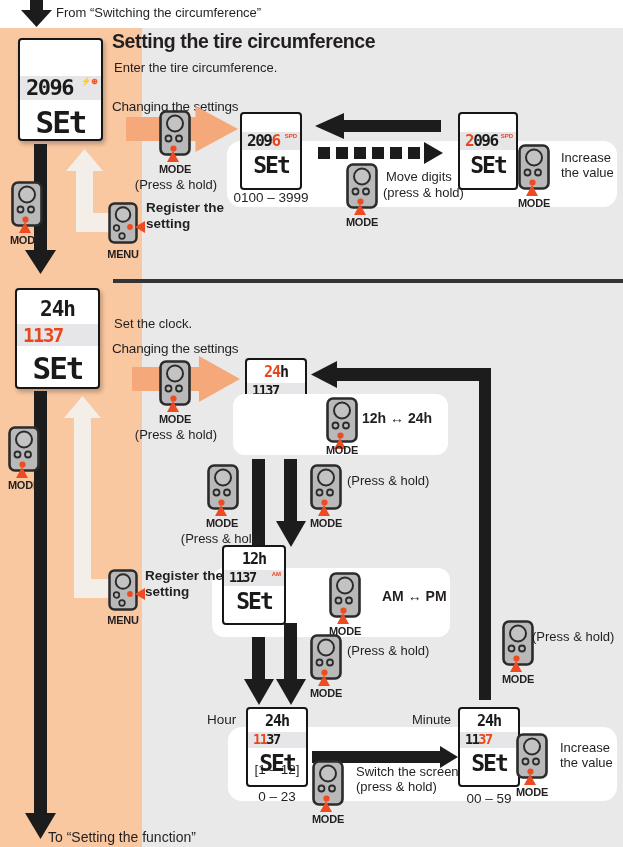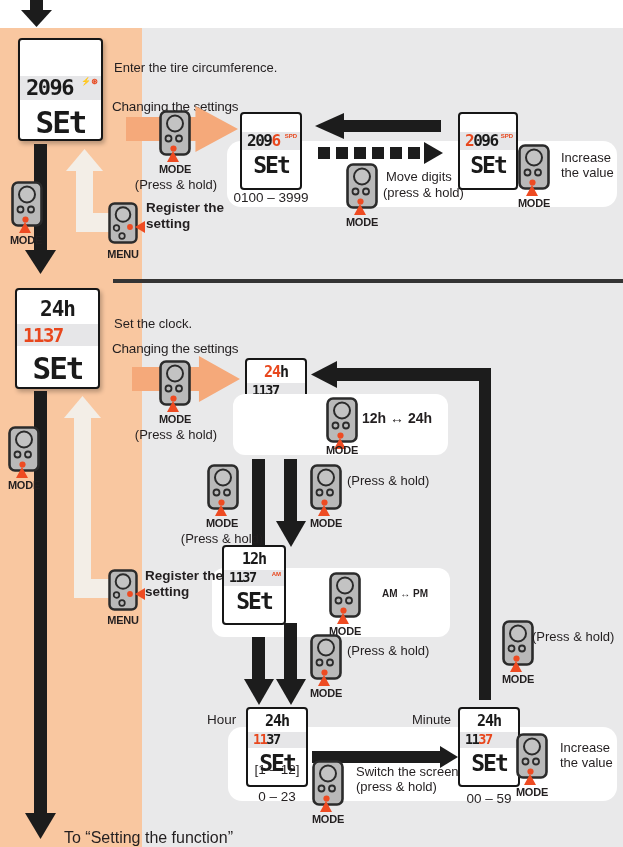--- a/index.html
+++ b/index.html
@@ -52,21 +52,23 @@
 <body>
 
 <div class="page">
 
   <div class="band" style="left:0;top:28px;width:142px;height:819px"></div>
   <div class="gray" style="left:142px;top:28px;width:481px;height:819px"></div>
   <div class="divider" style="left:113px;top:279px;width:510px;height:4px"></div>
 
   <div class="shaft" style="left:30px;top:0;width:13px;height:12px"></div>
   <div class="head down" style="left:21px;top:10px;width:31px;height:17px"></div>
-
+  <div class="txt" style="left:56px;top:5px;width:240px">From “Switching the circumference”</div>
+
+  <div class="title" style="left:112px;top:30px">Setting the tire circumference</div>
   <div class="sub" style="left:114px;top:60px">Enter the tire circumference.</div>
   <div class="changing" style="left:112px;top:99px">Changing the settings</div>
 
   <div class="lcd big notop" style="left:18px;top:38px;width:85px;height:103px">
     <div class="mid">
         <span>2096</span>
         <span class="red"></span>
         <span></span>
         <span class="ind">⚡⊛</span>
       </div>
@@ -274,21 +276,21 @@
   </div>
   <div class="btn" style="left:329px;top:572px"><svg width="32" height="46" viewBox="0 0 32 46">
         <rect x="1.5" y="1.5" width="29" height="43" rx="5.5" fill="#b9b9b9" stroke="#2b2b2b" stroke-width="2.6"></rect>
         <circle cx="16" cy="13.5" r="8" fill="#c3c3c3" stroke="#2b2b2b" stroke-width="2"></circle>
         <circle cx="9.5" cy="28.5" r="3" fill="#b9b9b9" stroke="#2b2b2b" stroke-width="1.8"></circle>
         <circle cx="20" cy="28.5" r="3" fill="#b9b9b9" stroke="#2b2b2b" stroke-width="1.8"></circle>
         <circle cx="14.5" cy="38.5" r="3.1" fill="#ee4b22"></circle>
       </svg></div>
   <div class="tri-up" style="left:337px;top:613px"></div>
   <div class="lbl" style="left:315px;top:625px">MODE</div>
-  <div class="txt b" style="left:382px;top:588px;font-size:10px">AM ↔ PM</div>
+  <div class="txt b" style="left:382px;top:588px;font-size:14px">AM ↔ PM</div>
 
   <div class="shaft" style="left:284px;top:623px;width:13px;height:58px"></div>
   <div class="head down" style="left:276px;top:679px;width:30px;height:26px"></div>
 
   <div class="btn" style="left:310px;top:634px"><svg width="32" height="46" viewBox="0 0 32 46">
         <rect x="1.5" y="1.5" width="29" height="43" rx="5.5" fill="#b9b9b9" stroke="#2b2b2b" stroke-width="2.6"></rect>
         <circle cx="16" cy="13.5" r="8" fill="#c3c3c3" stroke="#2b2b2b" stroke-width="2"></circle>
         <circle cx="9.5" cy="28.5" r="3" fill="#b9b9b9" stroke="#2b2b2b" stroke-width="1.8"></circle>
         <circle cx="20" cy="28.5" r="3" fill="#b9b9b9" stroke="#2b2b2b" stroke-width="1.8"></circle>
         <circle cx="14.5" cy="38.5" r="3.1" fill="#ee4b22"></circle>
@@ -372,15 +374,15 @@
         <rect x="1.5" y="1.5" width="27" height="39" rx="5" fill="#b9b9b9" stroke="#2b2b2b" stroke-width="2.5"></rect>
         <circle cx="15" cy="12.5" r="7.3" fill="#c3c3c3" stroke="#2b2b2b" stroke-width="2"></circle>
         <circle cx="8.5" cy="26" r="2.8" fill="#b9b9b9" stroke="#2b2b2b" stroke-width="1.7"></circle>
         <circle cx="22" cy="25" r="2.9" fill="#ee4b22"></circle>
         <circle cx="14" cy="34" r="2.8" fill="#b9b9b9" stroke="#2b2b2b" stroke-width="1.7"></circle>
       </svg></div>
   <div class="tri-left" style="left:135px;top:588px"></div>
   <div class="lbl" style="left:93px;top:614px">MENU</div>
   <div class="txt b" style="left:145px;top:568px;width:102px;font-size:13.5px">Register the setting</div>
 
-  <div class="txt" style="left:64px;top:829px;width:240px;font-size:16px">To “Setting the function”</div>
+  <div class="txt" style="left:48px;top:829px;width:240px;font-size:14px">To “Setting the function”</div>
 
 </div>
 
 </body></html>

